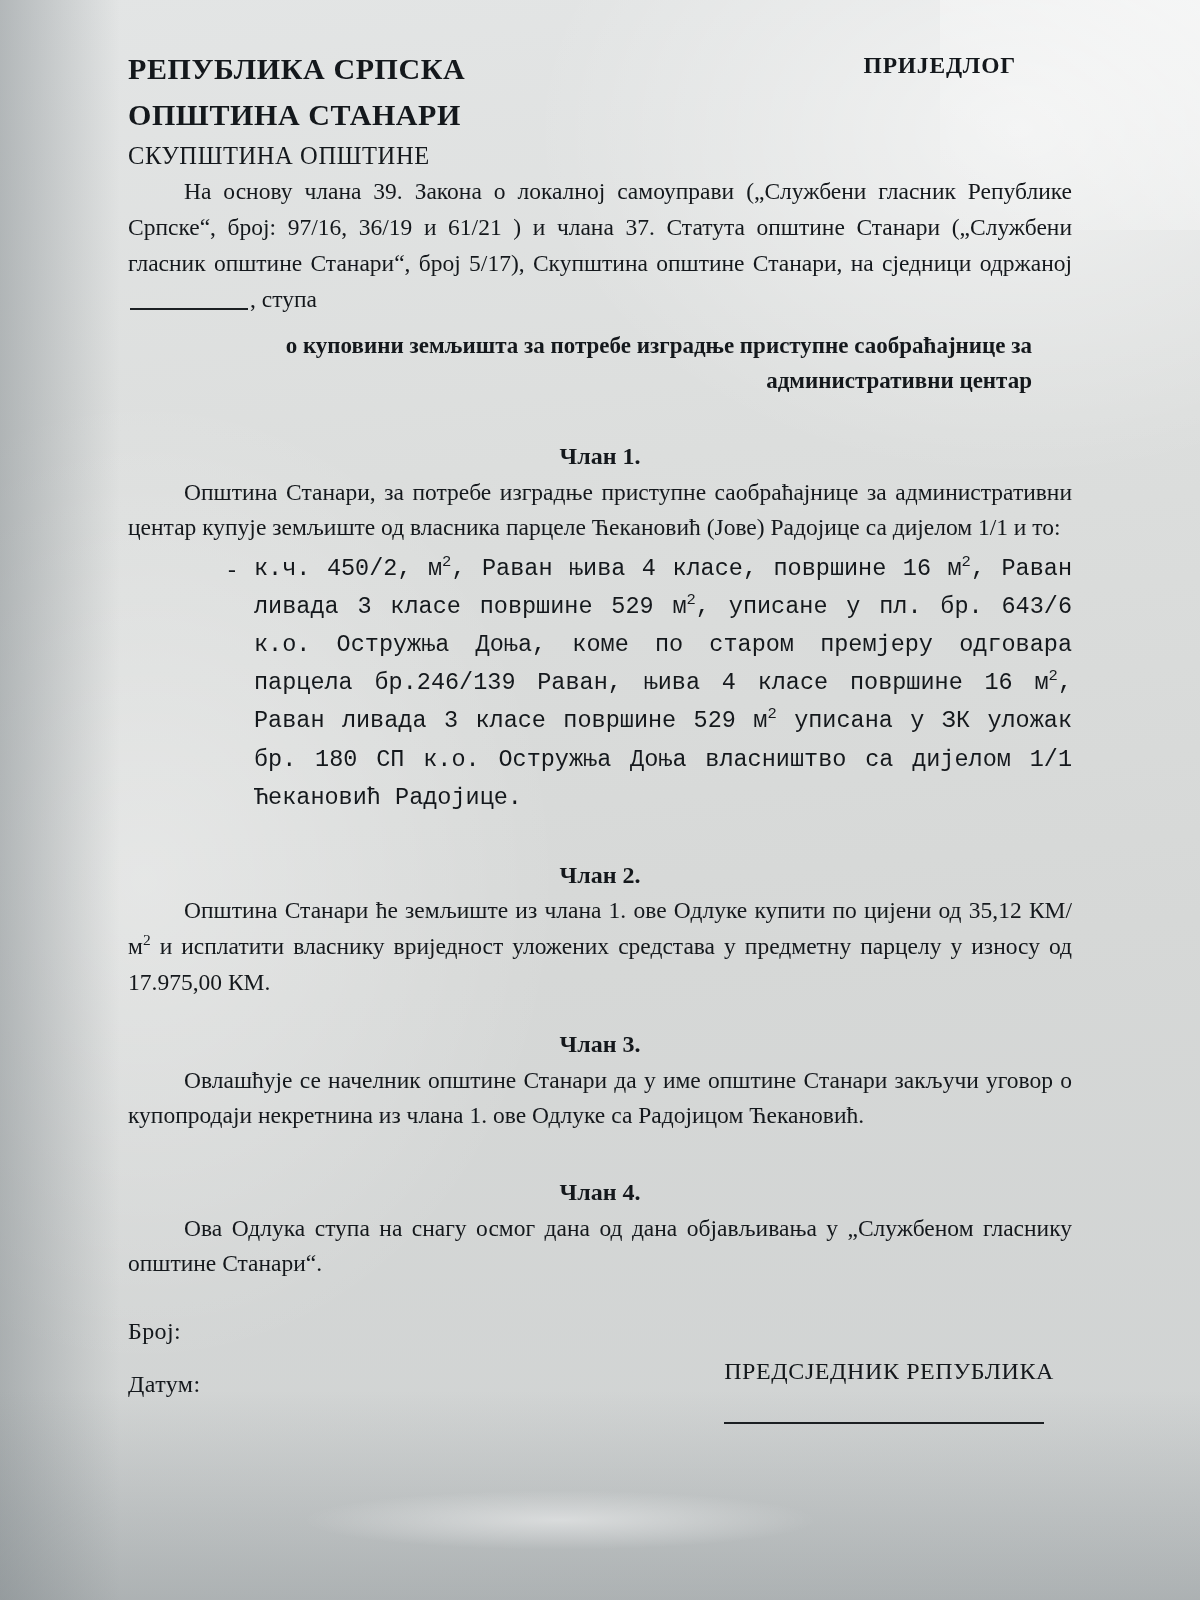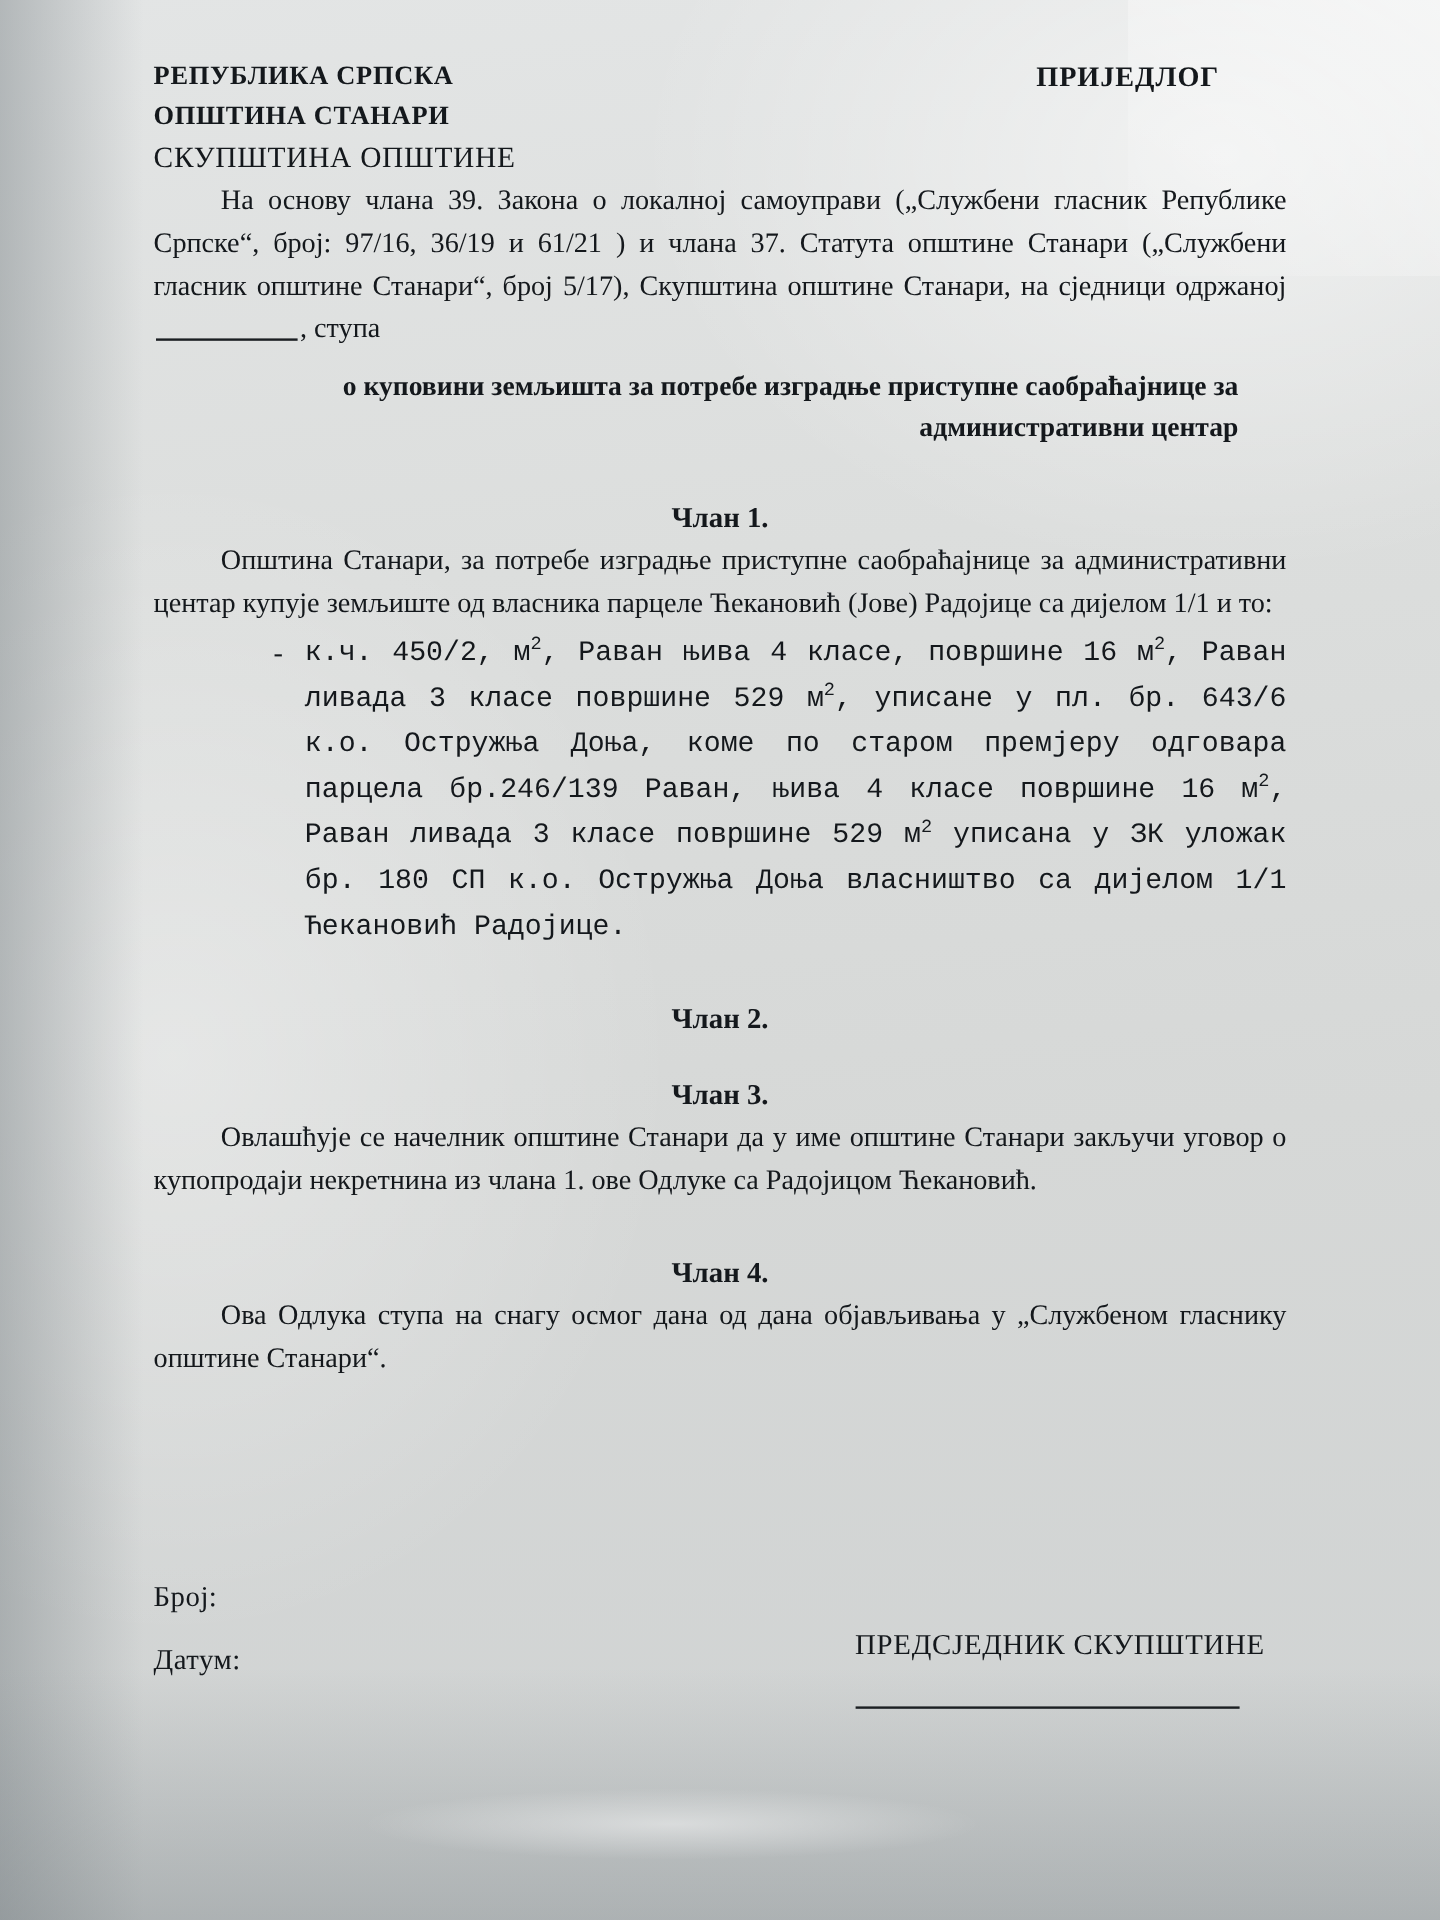--- a/index.html
+++ b/index.html
@@ -62,21 +62,21 @@
   .header {
     display: flex;
     justify-content: space-between;
     align-items: flex-start;
   }
   .header-left div {
     letter-spacing: 0.6px;
   }
   .hl1, .hl2 {
     font-weight: bold;
-    font-size: 22px;
+    font-size: 30px;
   }
   .hl3 {
     font-size: 24.5px;
     font-weight: normal;
   }
   .header-right {
     font-weight: bold;
     font-size: 23.5px;
     letter-spacing: 0.8px;
     margin-right: 56px;
@@ -223,37 +223,40 @@
   </p>
 
   <div class="bullet-block">
     <div class="bullet-dash">-</div>
     <div class="bullet-text">
       <span>к.ч. 450/2, м</span><sup>2</sup><span>, Раван њива 4 класе, површине 16 м</span><sup>2</sup><span>, Раван ливада 3 класе површине 529 м</span><sup>2</sup><span>, уписане у пл. бр. 643/6 к.о. Остружња Доња, коме по старом премјеру одговара парцела бр.246/139 Раван, њива 4 класе  површине 16 м</span><sup>2</sup><span>, Раван ливада 3 класе површине 529 м</span><sup>2</sup><span> уписана у ЗК уложак бр. 180 СП к.о. Остружња Доња власништво са дијелом 1/1 Ћекановић Радојице.</span>
     </div>
   </div>
 
   <div class="clan">Члан 2.</div>
+  <p class="just body-par">
+    <span class="indent"></span><span>Општина Станари ће земљиште из члана 1. ове Одлуке купити по цијени од 35,12 КМ/м</span><sup>2</sup><span> и исплатити власнику вриједност уложених средстава у предметну парцелу у износу од 17.975,00 КМ.</span>
+  </p>
 
   <div class="clan tight">Члан 3.</div>
   <p class="just body-par">
     <span class="indent"></span><span>Овлашћује се начелник општине Станари да у име општине Станари закључи уговор о купопродаји некретнина из члана 1. ове Одлуке са Радојицом Ћекановић.</span>
   </p>
 
   <div class="clan">Члан 4.</div>
   <p class="just body-par">
     <span class="indent"></span><span>Ова Одлука ступа на снагу осмог дана од дана објављивања у „Службеном гласнику општине Станари“.</span>
   </p>
 
 </div>
 
 <div class="footer">
   <div class="footer-row">
     <div class="footer-left">
       <div>Број:</div>
       <div>Датум:</div>
     </div>
     <div class="footer-right">
-      <div class="sign-name">ПРЕДСЈЕДНИК СКУПШТИНЕ</div>
+      <div class="sign-name">ПРЕДСЈЕДНИК РЕПУБЛИКА</div>
       <div class="sign-line"></div>
     </div>
   </div>
 </div>
 
 </body></html>

